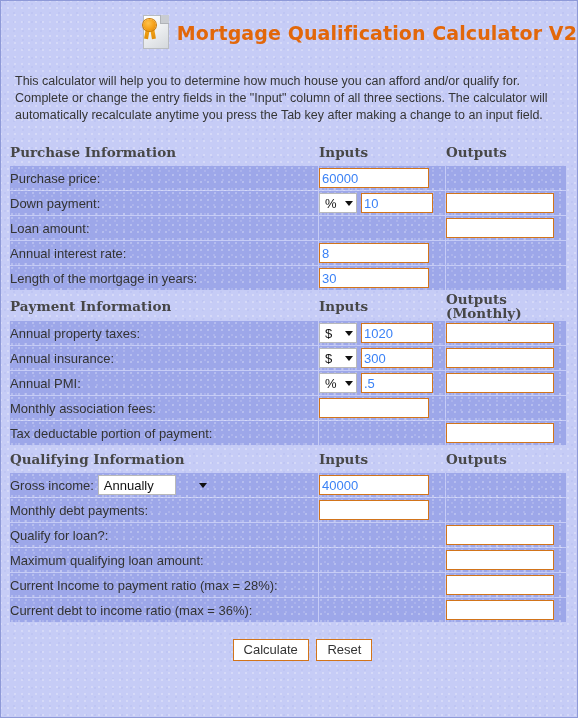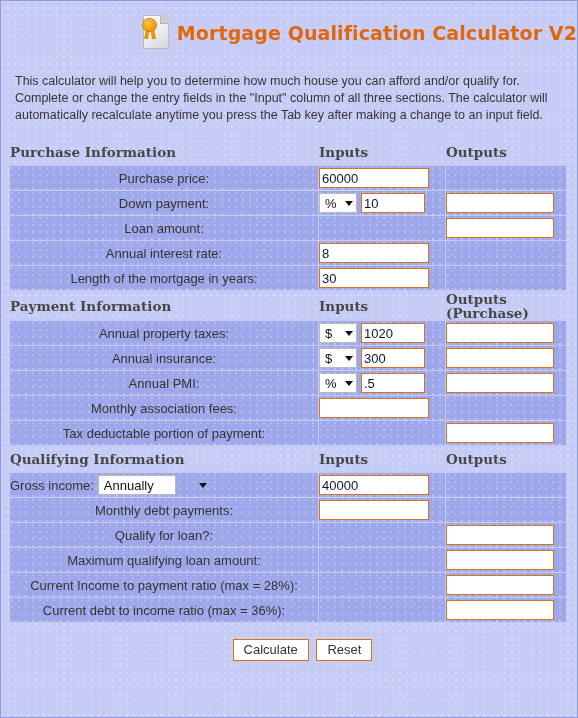--- a/index.html
+++ b/index.html
@@ -118,21 +118,20 @@
   tr.section-row > td {
     background: transparent;
     height: 26px;
   }
 
   td.label {
     padding-left: 6px;
     color: #333;
     font-size: 13px;
     white-space: nowrap;
-    text-align: center;
   }
   td.input-cell {
     padding-left: 4px;
   }
   td.output-cell {
     padding-left: 4px;
   }
 
   .sec-head {
     font-family: "DejaVu Serif", serif;
@@ -144,30 +143,30 @@
   }
   .sec-head.two-line {
     line-height: 14px;
     padding-top: 1px;
   }
 
   
   input.txt {
     font-family: "Liberation Sans", sans-serif;
     font-size: 13px;
-    color: #0f172a;
+    color: #3b82f6;
     background: #ffffff;
     border: 1px solid #d2741a;
     outline: none;
     box-sizing: border-box;
     height: 20px;
     padding: 3px 2px;
   }
   input.txt.wide   { width: 110px; }
-  input.txt.narrow { width: 64px; }
+  input.txt.narrow { width: 72px; }
 
   input.out {
     font-family: "Liberation Sans", sans-serif;
     font-size: 13px;
     background: #ffffff;
     border: 1px solid #d2741a;
     outline: none;
     box-sizing: border-box;
     height: 20px;
     width: 108px;
@@ -292,21 +291,21 @@
         <input class="txt wide" type="text" value="30" style="">
       </td>
       <td class="output-cell"></td>
     </tr>
 
     <tr class="section-row">
       <td class="sec-head">Payment Information</td>
       <td class="sec-head">Inputs</td>
       <td class="sec-head two-line">
         <div>Outputs</div>
-        <div>(Purchase)</div>
+        <div>(Monthly)</div>
       </td>
     </tr>
 
 
     <tr class="data-row">
       <td class="label">Annual property taxes:</td>
       <td class="input-cell">
         <span class="inline-row">
           <span class="sel unit">
             <span>$</span>

